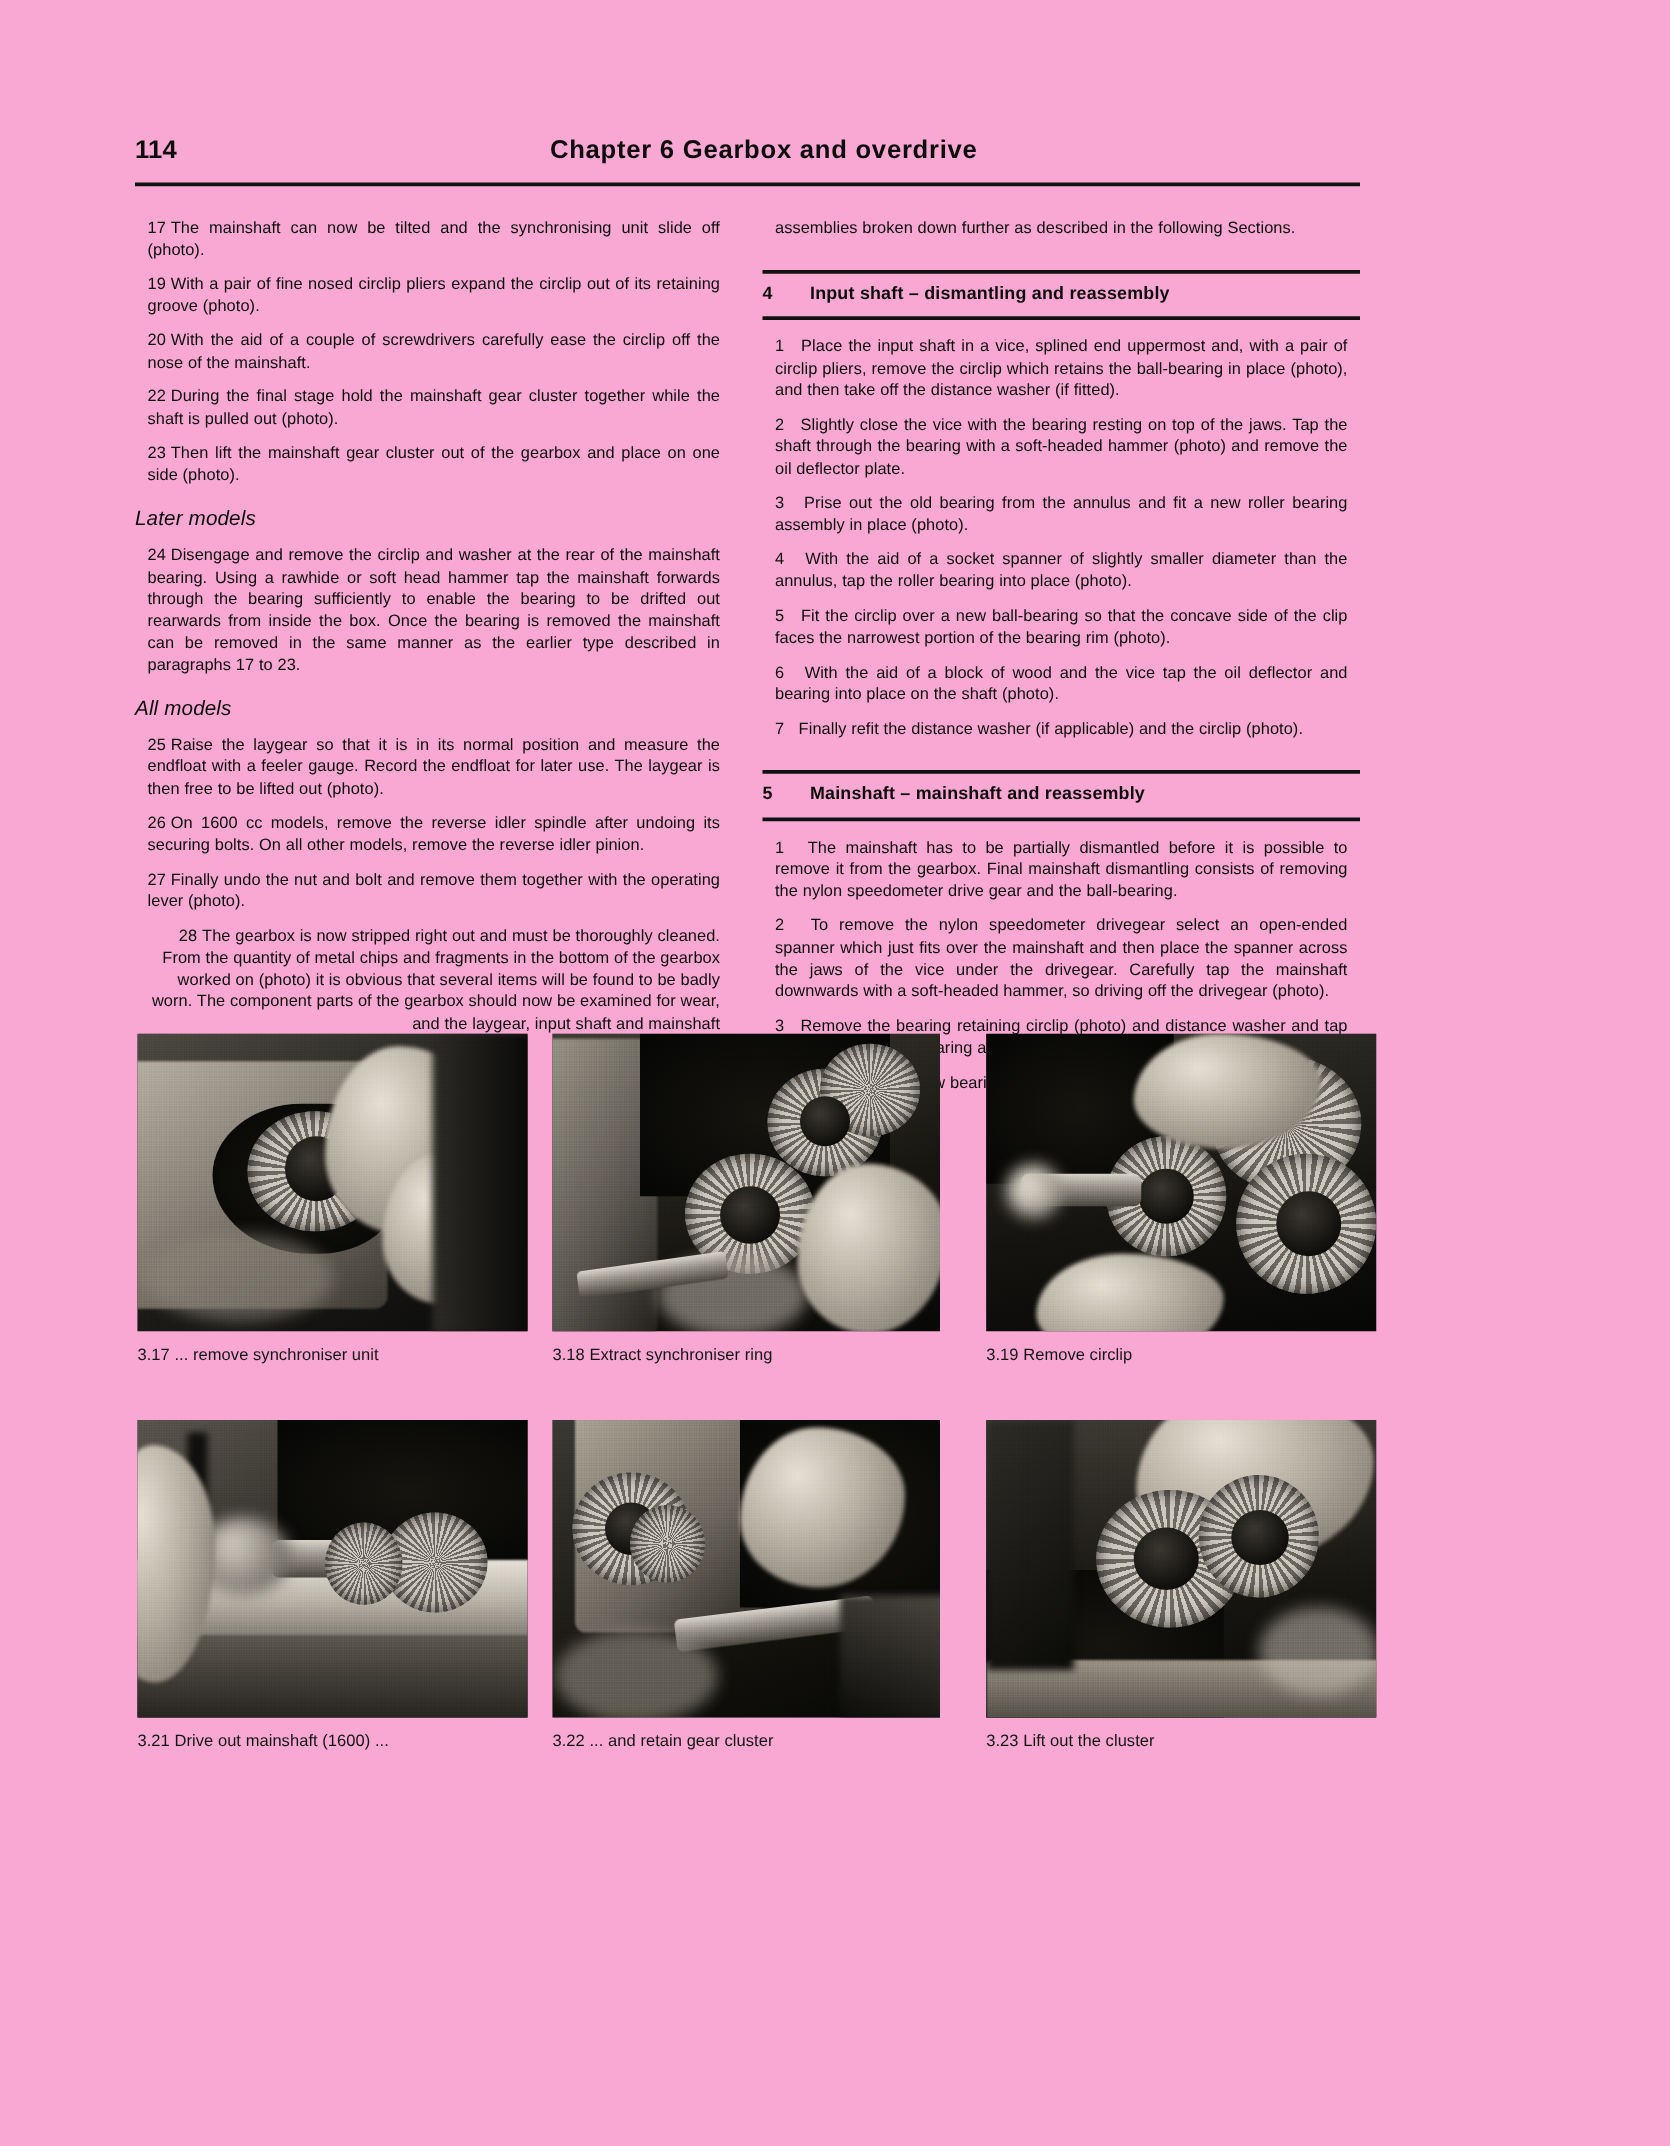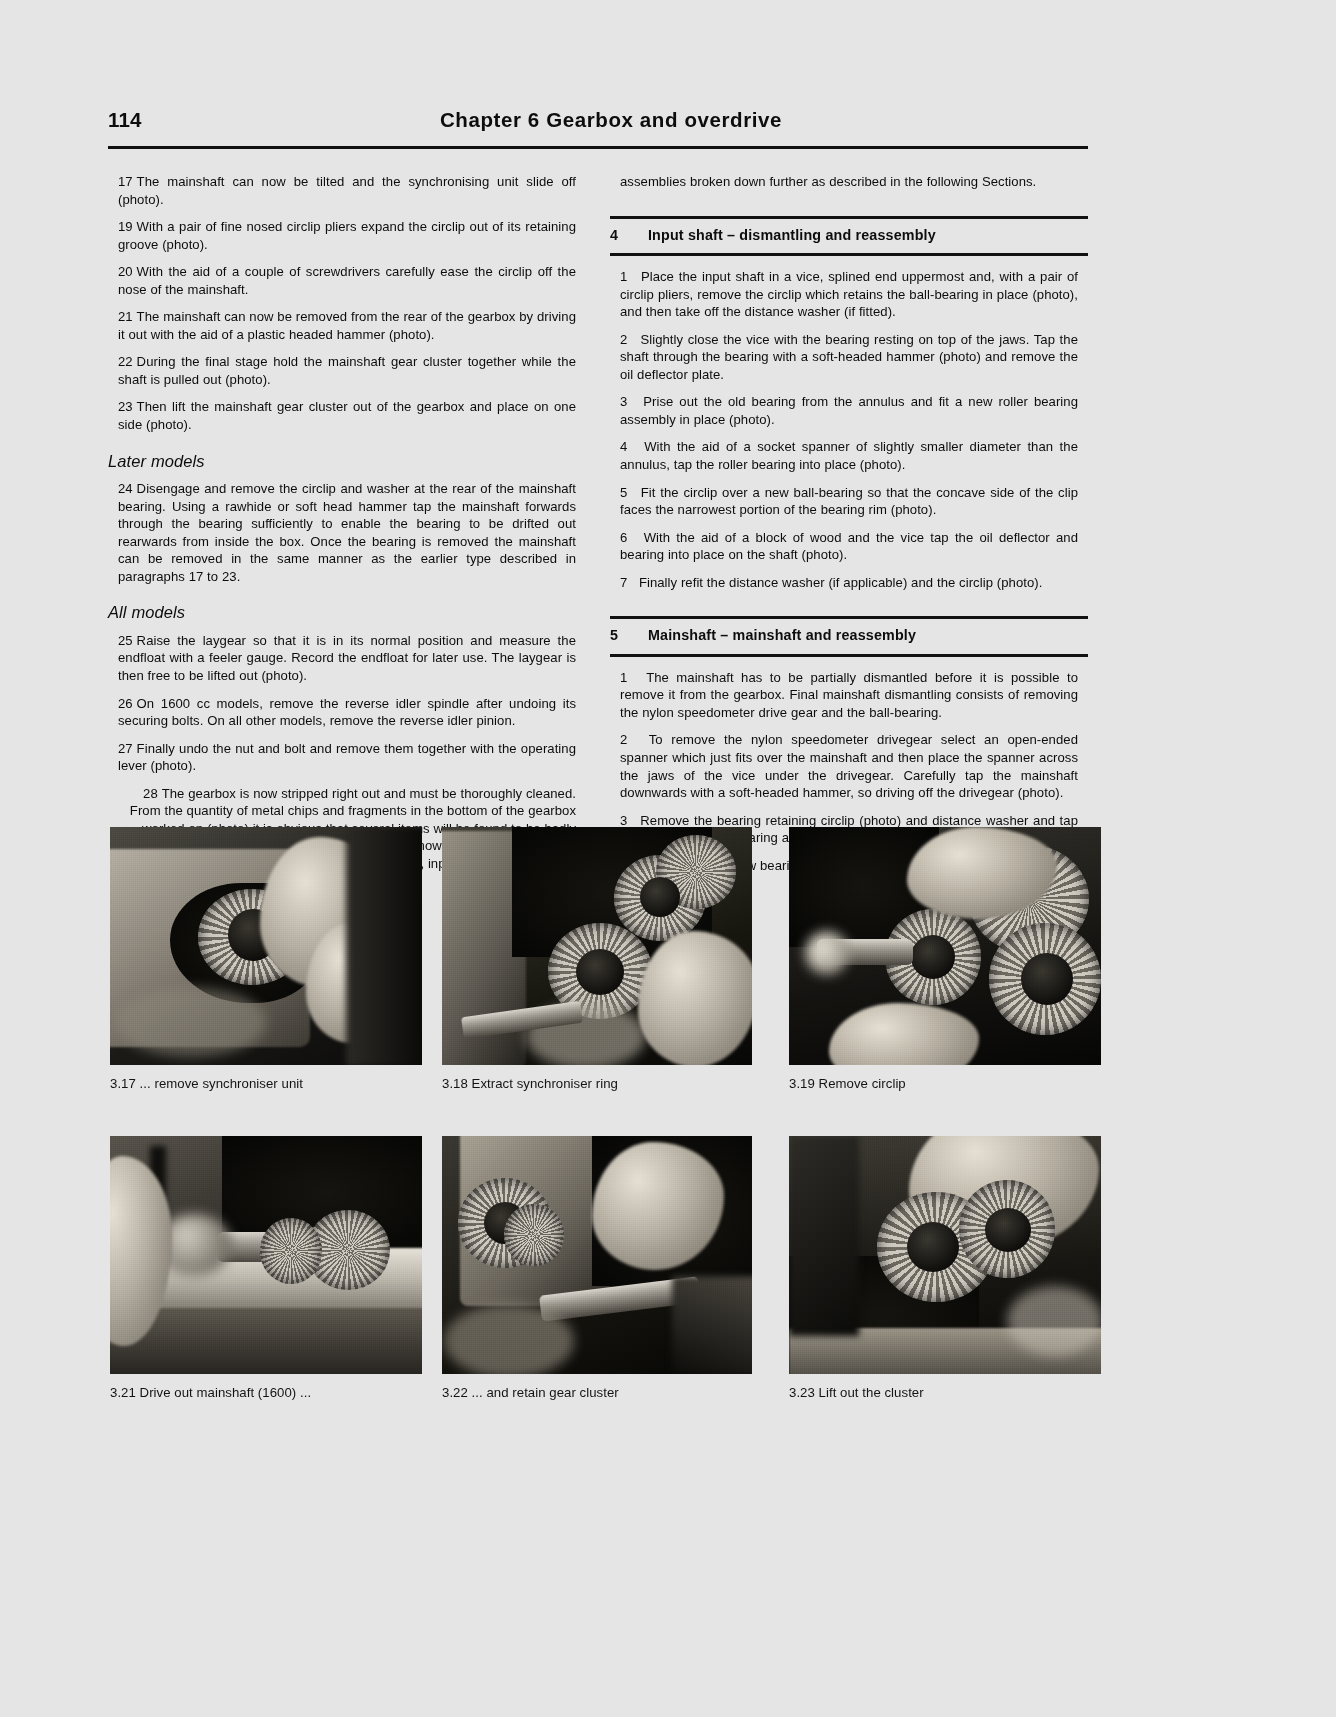--- a/index.html
+++ b/index.html
@@ -13,21 +13,21 @@
     font-family: "Liberation Sans", sans-serif;
     color: #0d0d0d;
     position: relative;
     overflow: hidden;
   }
   .page {
     position: absolute;
     left: 0; top: 0;
     width: 1336px;
     height: 1717px;
-    background: #e5e5e5;
+    background: #f9a8d4;
   }
 
   
   .page-header {
     position: absolute;
     left: 108px;
     top: 108px;
     width: 980px;
     height: 36px;
   }
@@ -220,21 +220,20 @@
     <div class="page-number">114</div>
     <div class="chapter-title">Chapter 6  Gearbox and overdrive</div>
   </div>
   <div class="header-rule"></div>
 
   <div class="col col-left">
 
     <p class="para"><span class="num">17</span><span>The mainshaft can now be tilted and the synchronising unit slide off (photo).</span></p>
     <p class="para"><span class="num">19</span><span>With a pair of fine nosed circlip pliers expand the circlip out of its retaining groove (photo).</span></p>
     <p class="para"><span class="num">20</span><span>With the aid of a couple of screwdrivers carefully ease the circlip off the nose of the mainshaft.</span></p>
-    <p class="para"><span class="num">21</span><span>The mainshaft can now be removed from the rear of the gearbox by driving it out with the aid of a plastic headed hammer (photo).</span></p>
     <p class="para"><span class="num">22</span><span>During the final stage hold the mainshaft gear cluster together while the shaft is pulled out (photo).</span></p>
     <p class="para"><span class="num">23</span><span>Then lift the mainshaft gear cluster out of the gearbox and place on one side (photo).</span></p>
 
     <h3 class="subhead">Later models</h3>
     <p class="para"><span class="num">24</span><span>Disengage and remove the circlip and washer at the rear of the mainshaft bearing. Using a rawhide or soft head hammer tap the mainshaft forwards through the bearing sufficiently to enable the bearing to be drifted out rearwards from inside the box. Once the bearing is removed the mainshaft can be removed in the same manner as the earlier type described in paragraphs 17 to 23.</span></p>
 
     <h3 class="subhead">All models</h3>
     <p class="para"><span class="num">25</span><span>Raise the laygear so that it is in its normal position and measure the endfloat with a feeler gauge. Record the endfloat for later use. The laygear is then free to be lifted out (photo).</span></p>
     <p class="para"><span class="num">26</span><span>On 1600 cc models, remove the reverse idler spindle after undoing its securing bolts. On all other models, remove the reverse idler pinion.</span></p>
     <p class="para"><span class="num">27</span><span>Finally undo the nut and bolt and remove them together with the operating lever (photo).</span></p>

